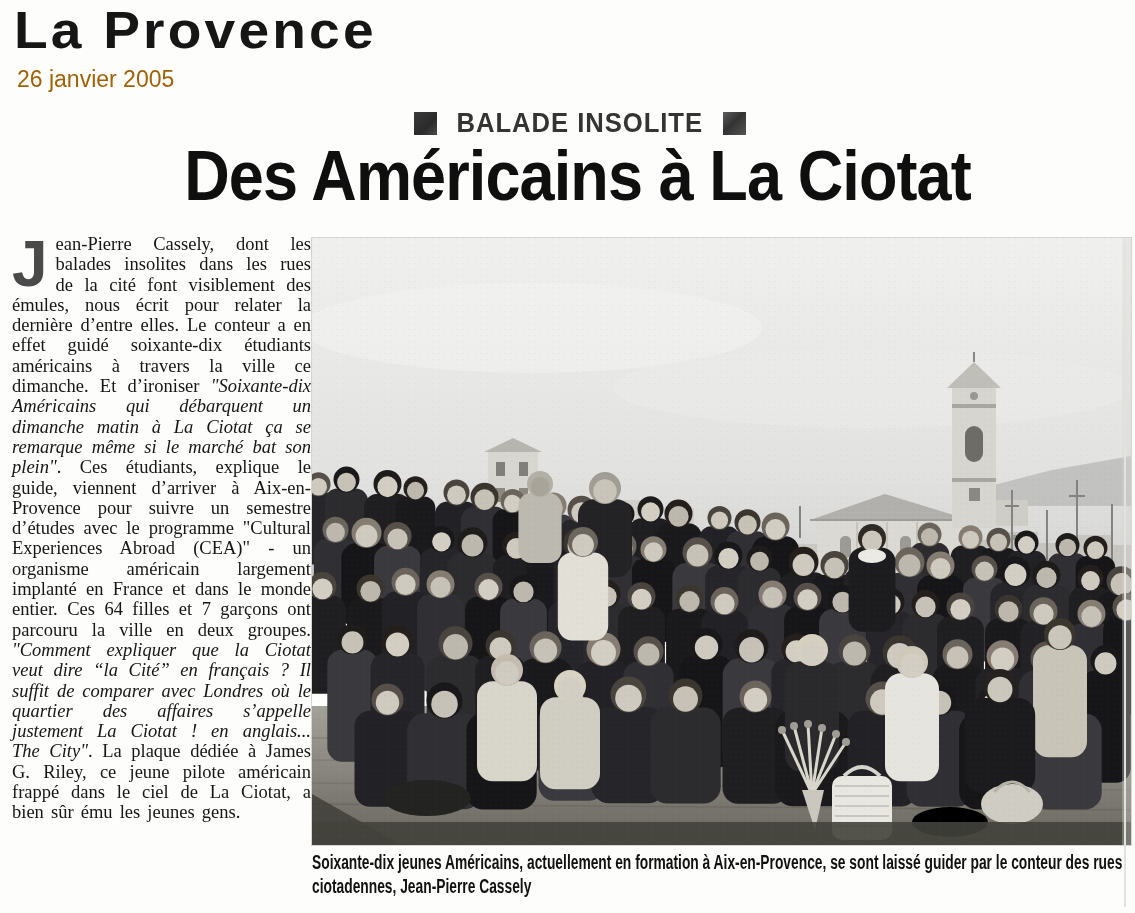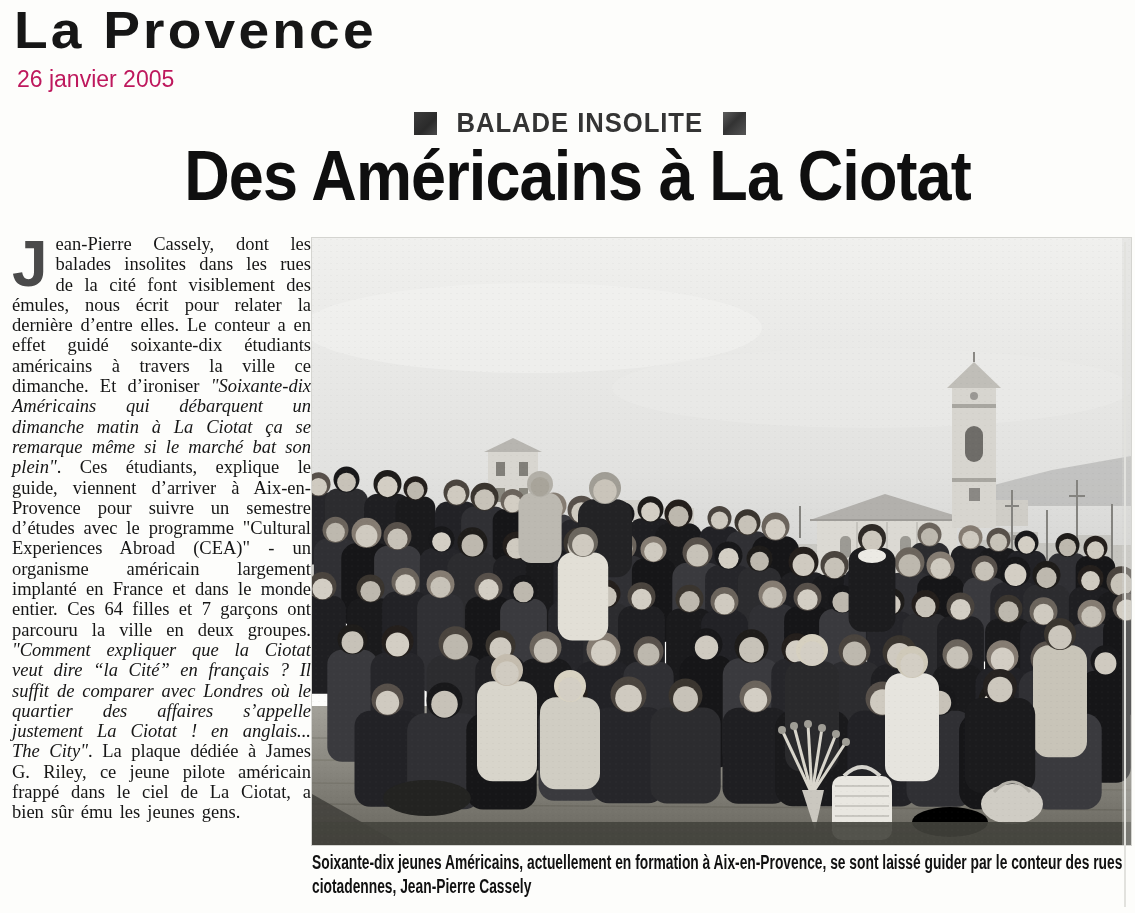--- a/index.html
+++ b/index.html
@@ -9,21 +9,21 @@
     font-family:"Liberation Sans",sans-serif;
     -webkit-font-smoothing:antialiased;
   }
   .masthead-title{
     position:absolute;left:14px;top:0px;
     font-weight:700;font-size:52px;letter-spacing:3px;color:#161616;
     transform:scaleX(1.06);transform-origin:left top;white-space:nowrap;
   }
   .masthead-date{
     position:absolute;left:17px;top:66px;
-    font-size:23px;color:#be185d;white-space:nowrap;
+    font-size:23px;color:#a16207;white-space:nowrap;
   }
   .kicker{
     position:absolute;left:0;top:108px;width:1160px;
     display:flex;justify-content:center;align-items:center;gap:13px;
   }
   .kicker-block{width:23px;height:23px;}
   .kicker-block.b1{background:linear-gradient(135deg,#3c3c3c,#2a2a2a 60%,#4a4a4a);}
   .kicker-block.b2{background:linear-gradient(315deg,#555,#333 55%,#5d5d5d);}
   .kicker-label{
     font-weight:700;font-size:27px;letter-spacing:1px;color:#343434;

